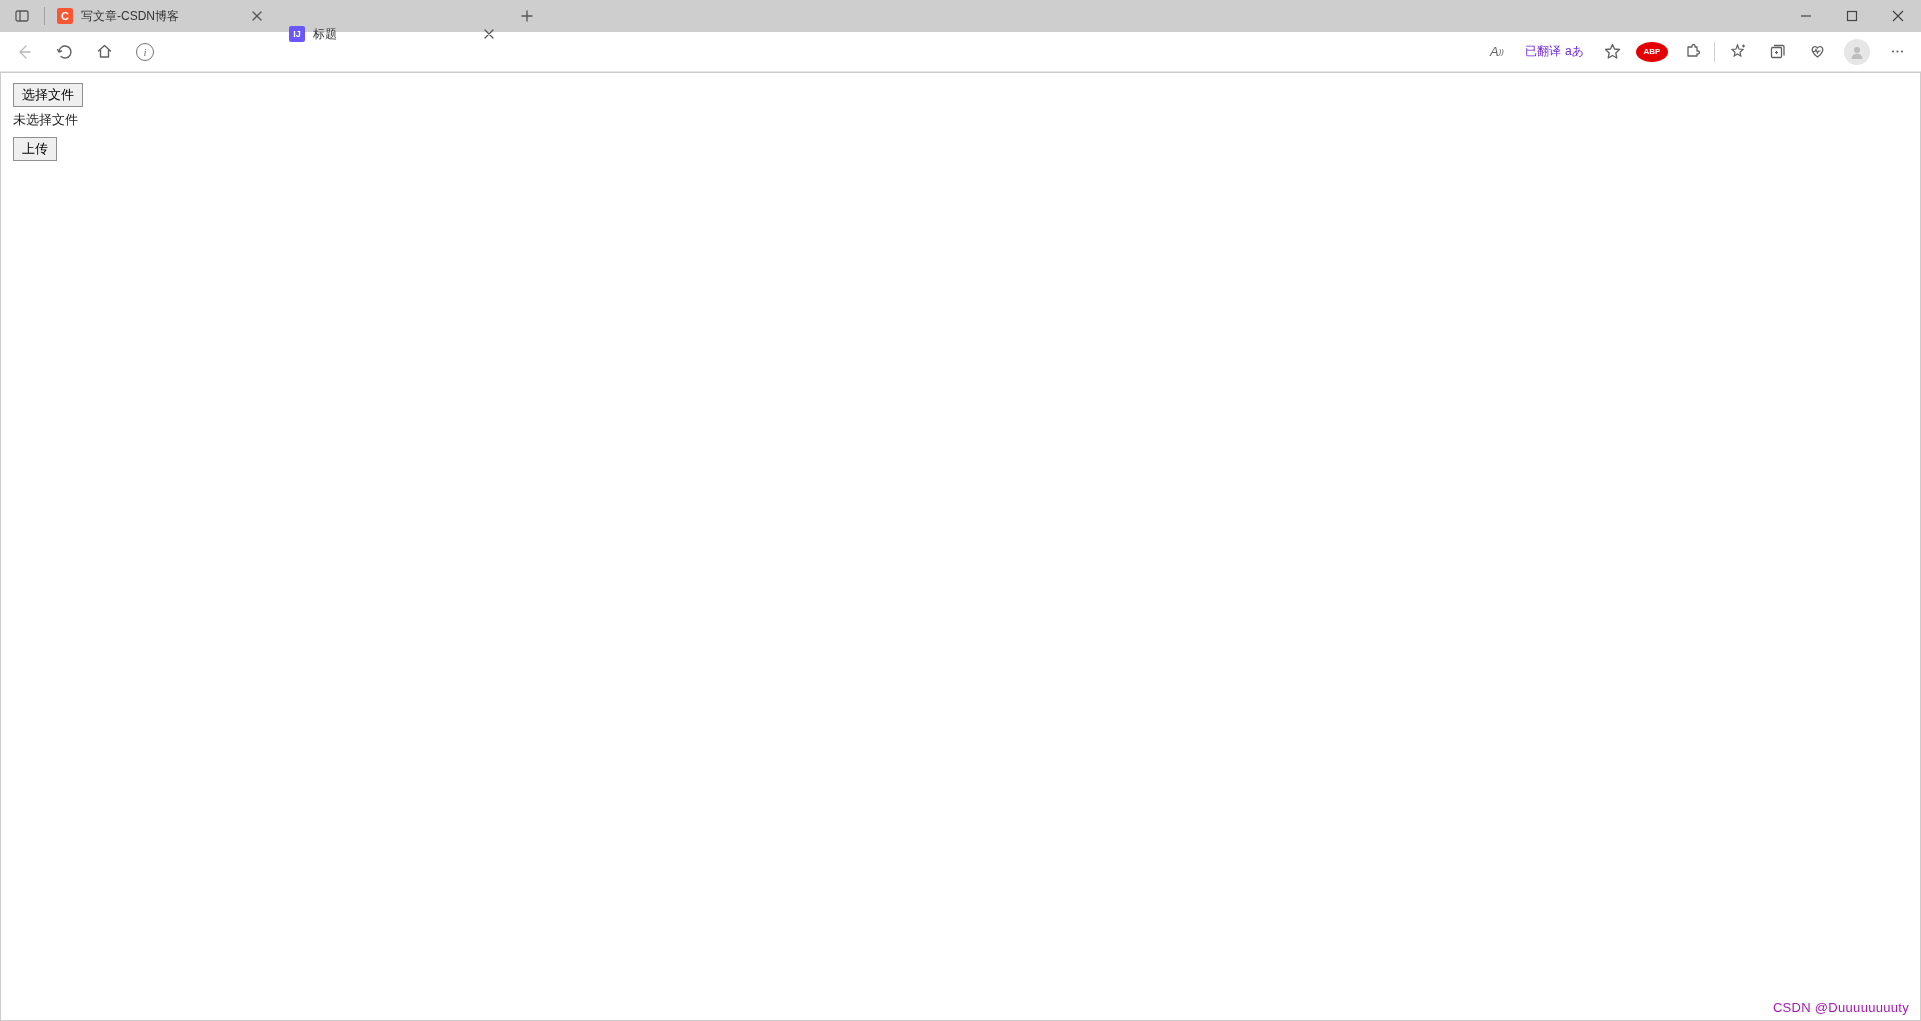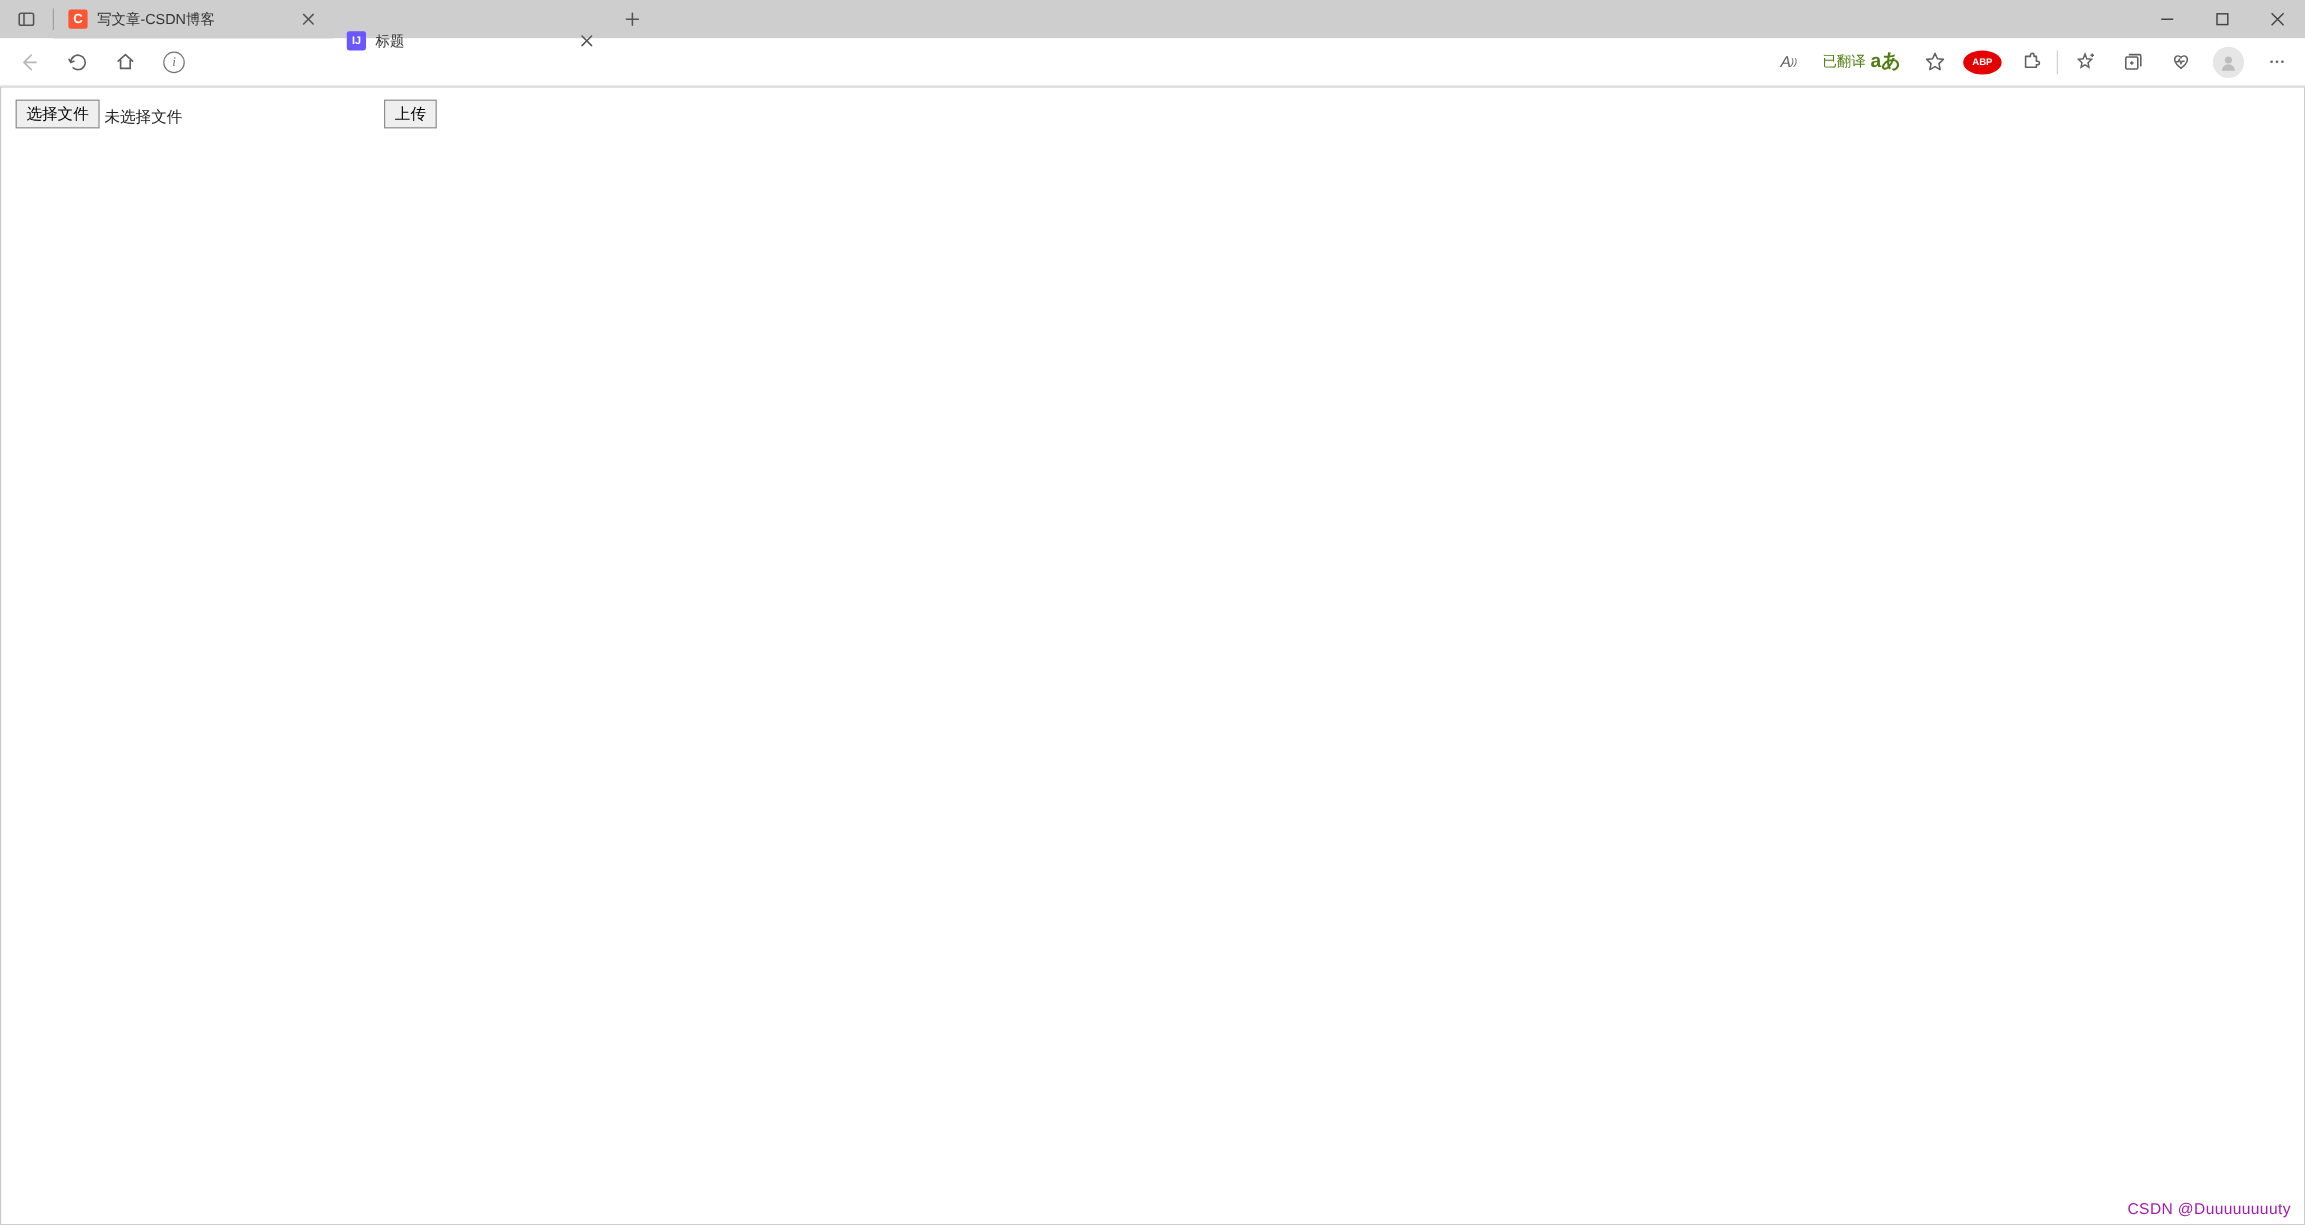--- a/index.html
+++ b/index.html
@@ -24,29 +24,29 @@
     .toolbar { height: 40px; background: #ffffff; display: flex; align-items: center; padding: 0 6px; gap: 4px; border-bottom: 1px solid #e5e5e5; }
     .tool-btn { width: 36px; height: 32px; display: flex; align-items: center; justify-content: center; color: #616161; cursor: pointer; border-radius: 4px; }
     .tool-btn.disabled { color: #b8b8b8; cursor: default; }
     .addrbar { flex: 1; height: 30px; display: flex; align-items: center; gap: 8px; padding: 0 10px; border-radius: 15px; }
     .addr-icon { width: 18px; height: 18px; display: inline-flex; align-items: center; justify-content: center; color: #767676; border: 1px solid #767676; border-radius: 50%; font-size: 11px; font-style: italic; font-family: Georgia, serif; }
     .url { font-size: 14px; color: #444; white-space: nowrap; }
     .url .host { color: #6b6b6b; }
     .url .path { color: #323232; }
     .right-icons { display: flex; align-items: center; gap: 4px; margin-left: 6px; }
     .ricon { width: 36px; height: 32px; display: flex; align-items: center; justify-content: center; color: #616161; cursor: pointer; border-radius: 4px; }
-    .translate-badge { font-size: 12px; color: #4d7c0f; display: flex; align-items: center; gap: 4px; padding: 0 6px; }
-    .translate-badge .aあ { font-size: 16px; font-weight: bold; }
+    .translate-badge { font-size: 12px; color: #6d28d9; display: flex; align-items: center; gap: 4px; padding: 0 6px; }
+    .translate-badge .aあ { font-size: 12px; }
     .abp { width: 32px; height: 20px; background: #e40000; border-radius: 50%; color: #fff; font-size: 8px; font-weight: bold; display: inline-flex; align-items: center; justify-content: center; }
     .vsep { width: 1px; height: 20px; background: #d0d0d0; }
     .avatar { width: 26px; height: 26px; background: #e6e6e6; border-radius: 50%; display: inline-flex; align-items: center; justify-content: center; }
     
     
     .viewport { position: absolute; top: 72px; left: 0; right: 0; bottom: 0; background: #fff; border: 1px solid #ccc; }
-    .page-body { padding: 10px 12px; display: flex; align-items: flex-end; gap: 4px; font-size: 13px; }
+    .page-body { padding: 10px 12px; display: flex; align-items: flex-start; gap: 4px; font-size: 13px; flex-direction: column; }
     .file-btn, .upload-btn { background: #efefef; border: 1px solid #8f8f8f; padding: 2px 8px; font-size: 13px; cursor: pointer; font-family: inherit; }
     .file-status { font-size: 13px; color: #222; margin-left: 0; }
     .upload-gap { width: 160px; }
     
     .watermark { position: absolute; right: 12px; bottom: 6px; font-size: 13px; color: #a21caf; letter-spacing: 0.3px; }
     
     svg { display: block; }
   </style>
 </head>
 <body>

